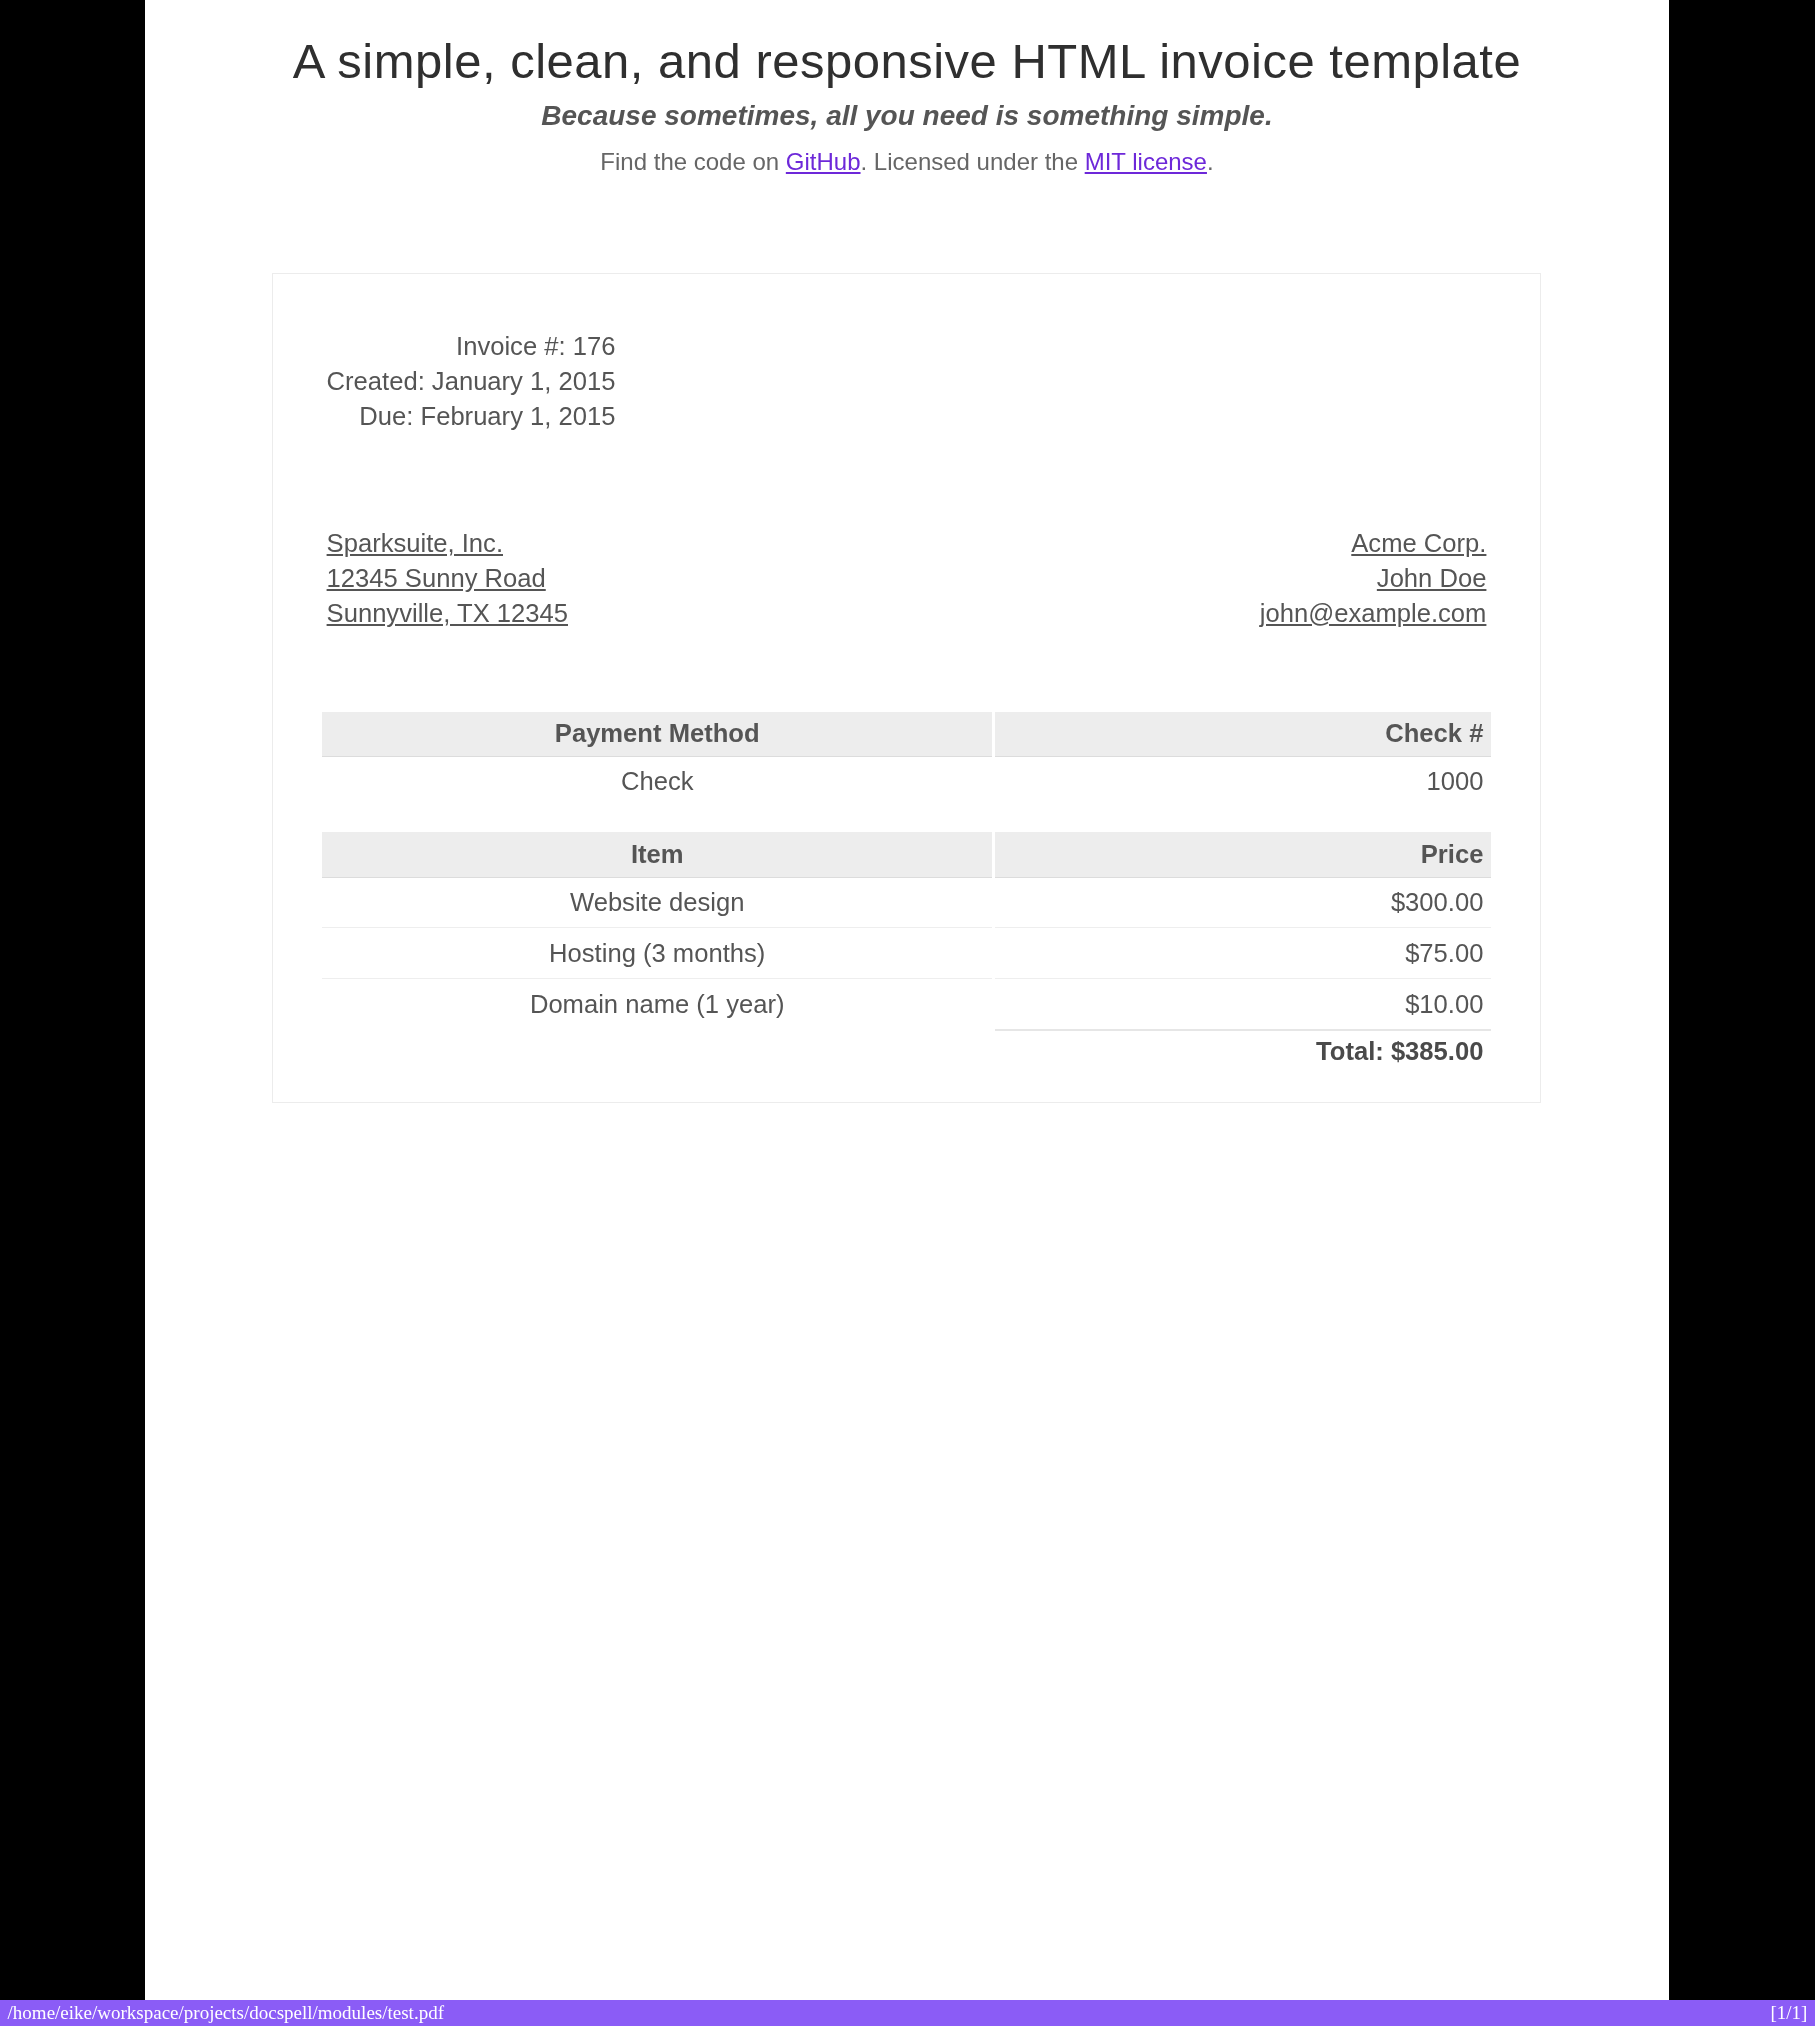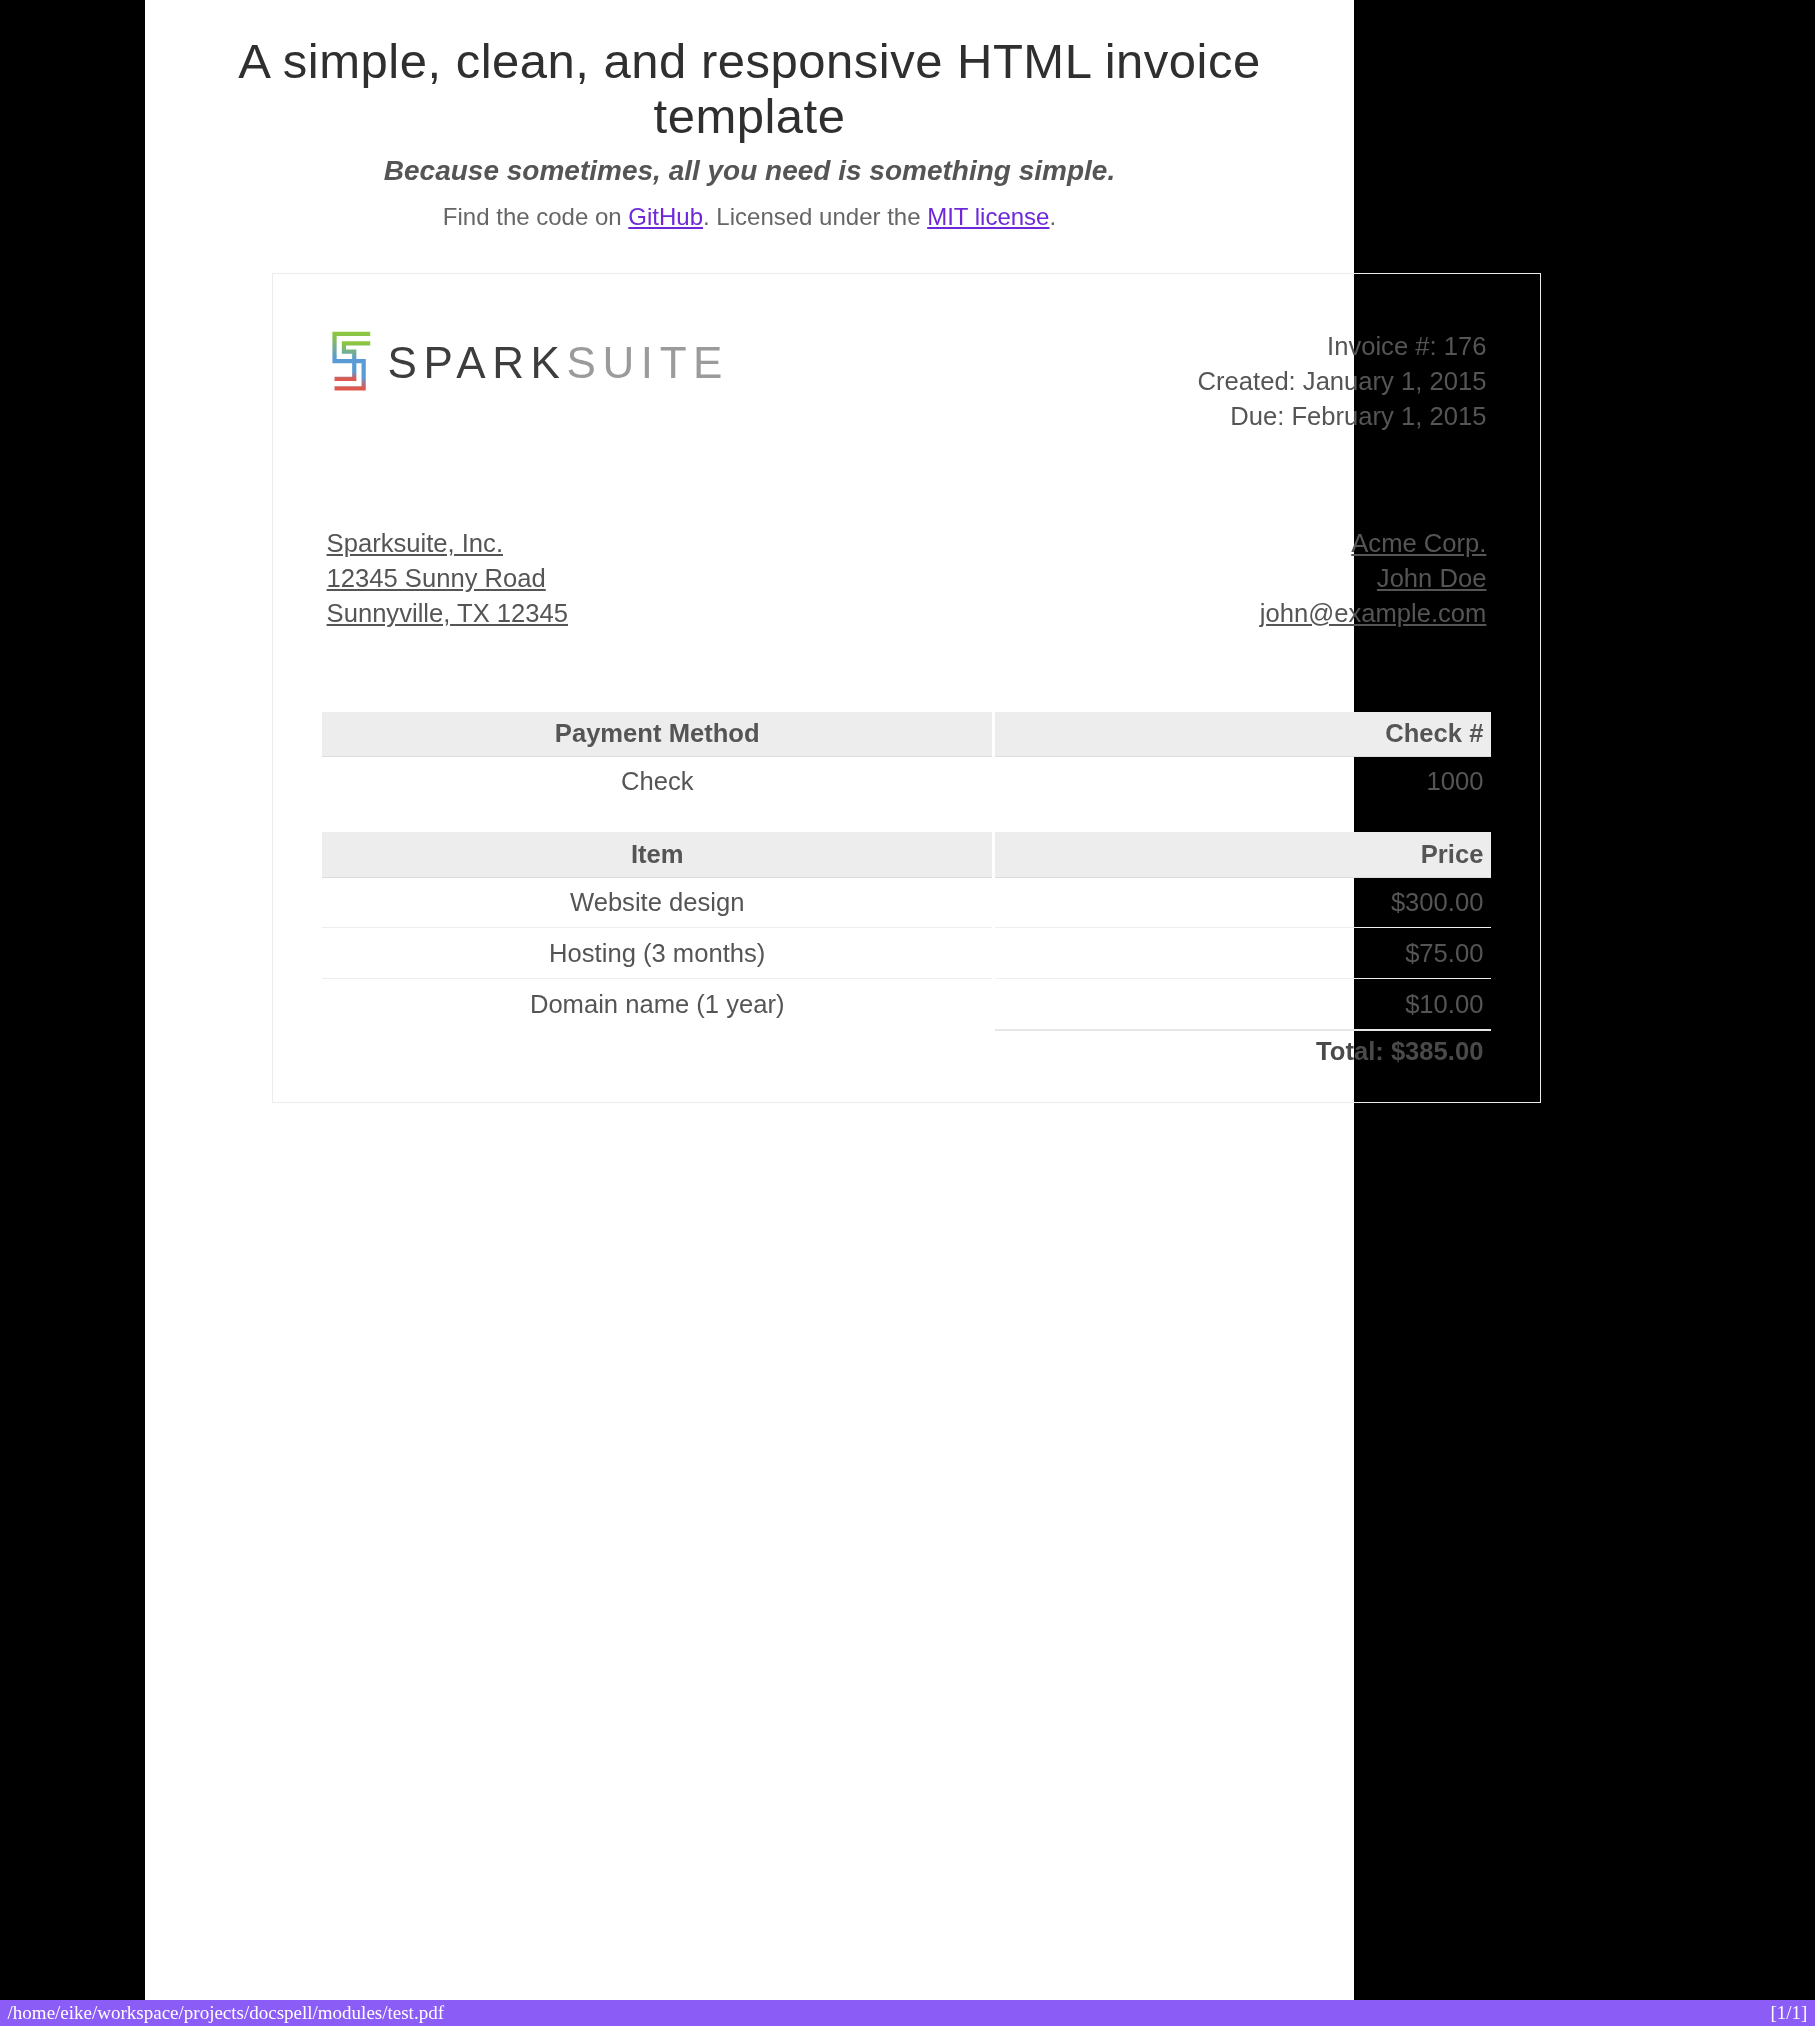--- a/index.html
+++ b/index.html
@@ -5,21 +5,21 @@
   html,body{margin:0;padding:0;}
   body{
     width:1815px;height:2026px;
     background:#000;
     position:relative;
     font-family:"Liberation Sans",sans-serif;
     overflow:hidden;
   }
   .page{
     position:absolute;left:145px;top:0;
-    width:1209px;height:2000px;
+    width:1524px;height:2000px;
     background:#ffffff;
   }
   
   .doc-header{text-align:center;padding-top:34px;}
   .doc-title{
     margin:0;
     font-size:49px;line-height:55px;
     font-weight:300;
     color:#2f2f2f;
     letter-spacing:0.5px;
@@ -126,35 +126,20 @@
 
   <div class="doc-header">
     <h1 class="doc-title">A simple, clean, and responsive HTML invoice template</h1>
     <div class="doc-subtitle">Because sometimes, all you need is something simple.</div>
     <div class="doc-links"><span>Find the code on </span><a>GitHub</a><span>. Licensed under the </span><a>MIT license</a><span>.</span></div>
   </div>
 
   <div class="invoice-box">
 
     <div class="top-row">
-      <div class="logo-wrap">
-        <svg class="logo-mark" viewBox="0 0 50 70" xmlns="http://www.w3.org/2000/svg">
-          <defs>
-            <linearGradient id="lgrad" x1="0" y1="0" x2="0" y2="1">
-              <stop offset="0" stop-color="#8dc63f"></stop>
-              <stop offset="0.45" stop-color="#5b9bd5"></stop>
-              <stop offset="0.8" stop-color="#5b9bd5"></stop>
-              <stop offset="1" stop-color="#e2574c"></stop>
-            </linearGradient>
-          </defs>
-          <polyline points="46,4 8,4 8,33 39,33 39,62 8,62" fill="none" stroke="url(#lgrad)" stroke-width="4.5"></polyline>
-          <polyline points="46,14 18,14 18,23 29,23 29,52 8,52" fill="none" stroke="url(#lgrad)" stroke-width="4.5"></polyline>
-        </svg>
-        <div class="logo-text"><span class="spark">SPARK</span><span class="suite">SUITE</span></div>
-      </div>
       <div class="meta">
         <div>Invoice #: 176</div>
         <div>Created: January 1, 2015</div>
         <div>Due: February 1, 2015</div>
       </div>
     </div>
 
     <div class="address-row">
       <div class="address-left">
         <div>Sparksuite, Inc.</div>

